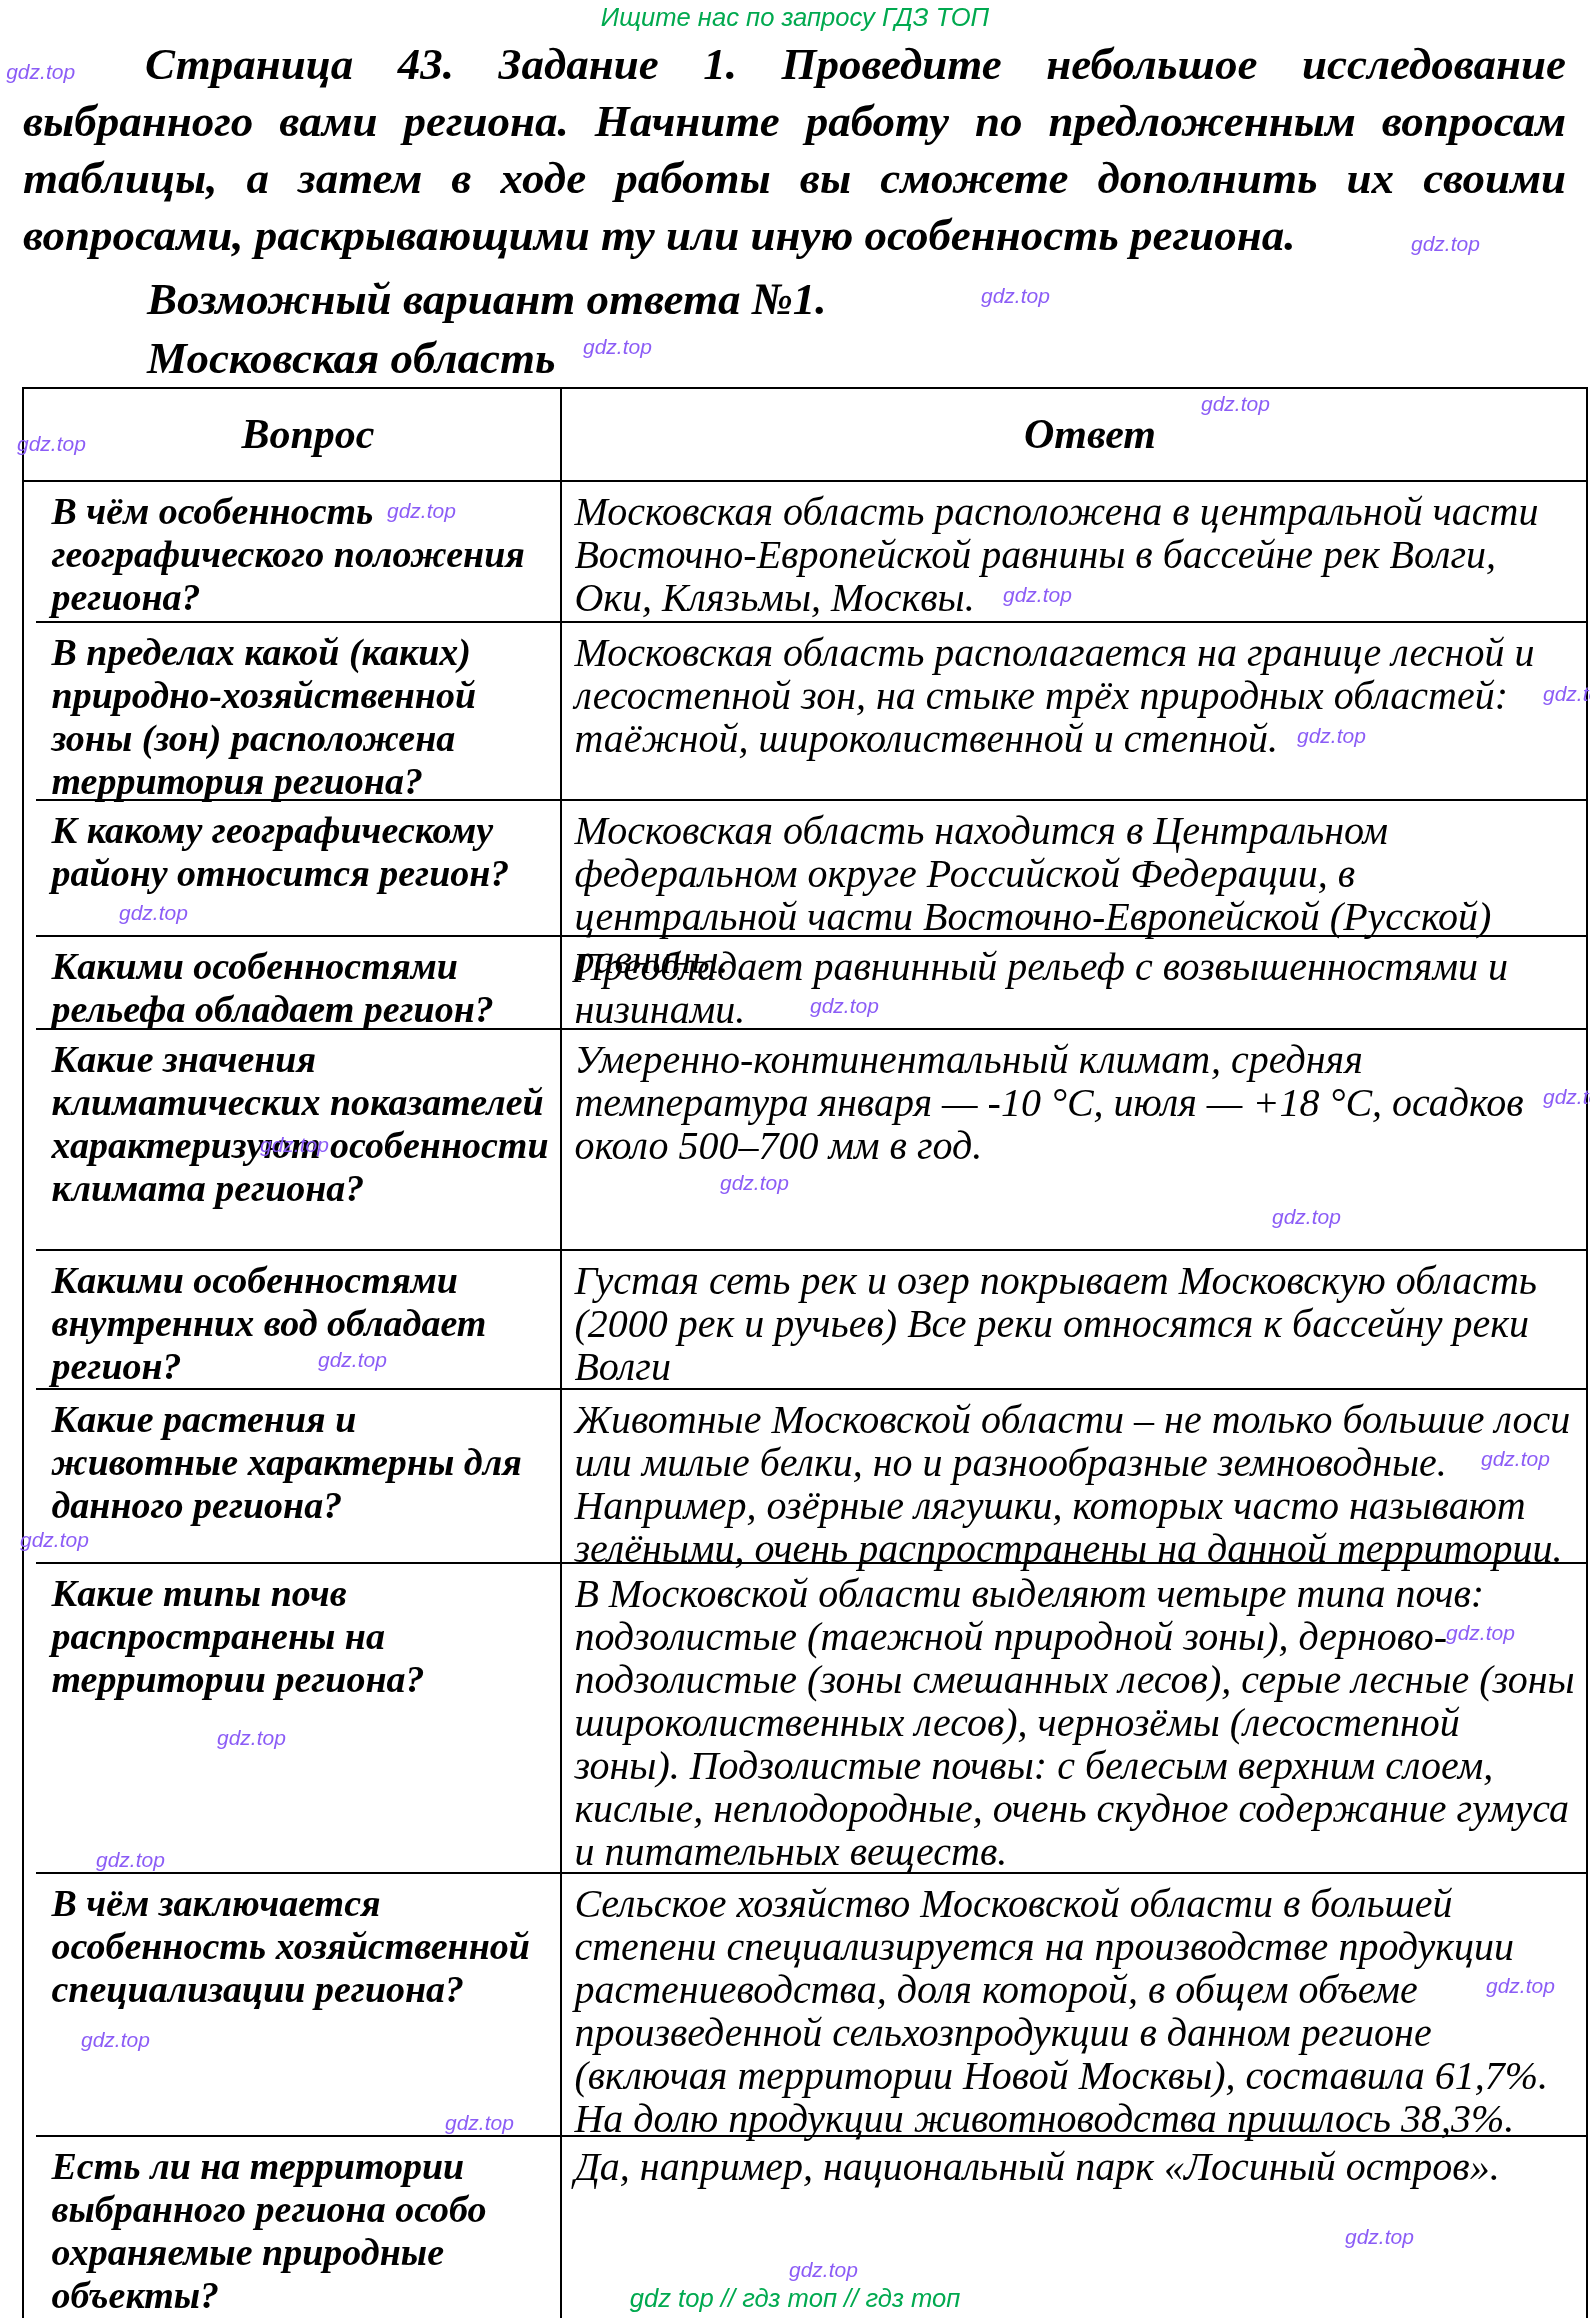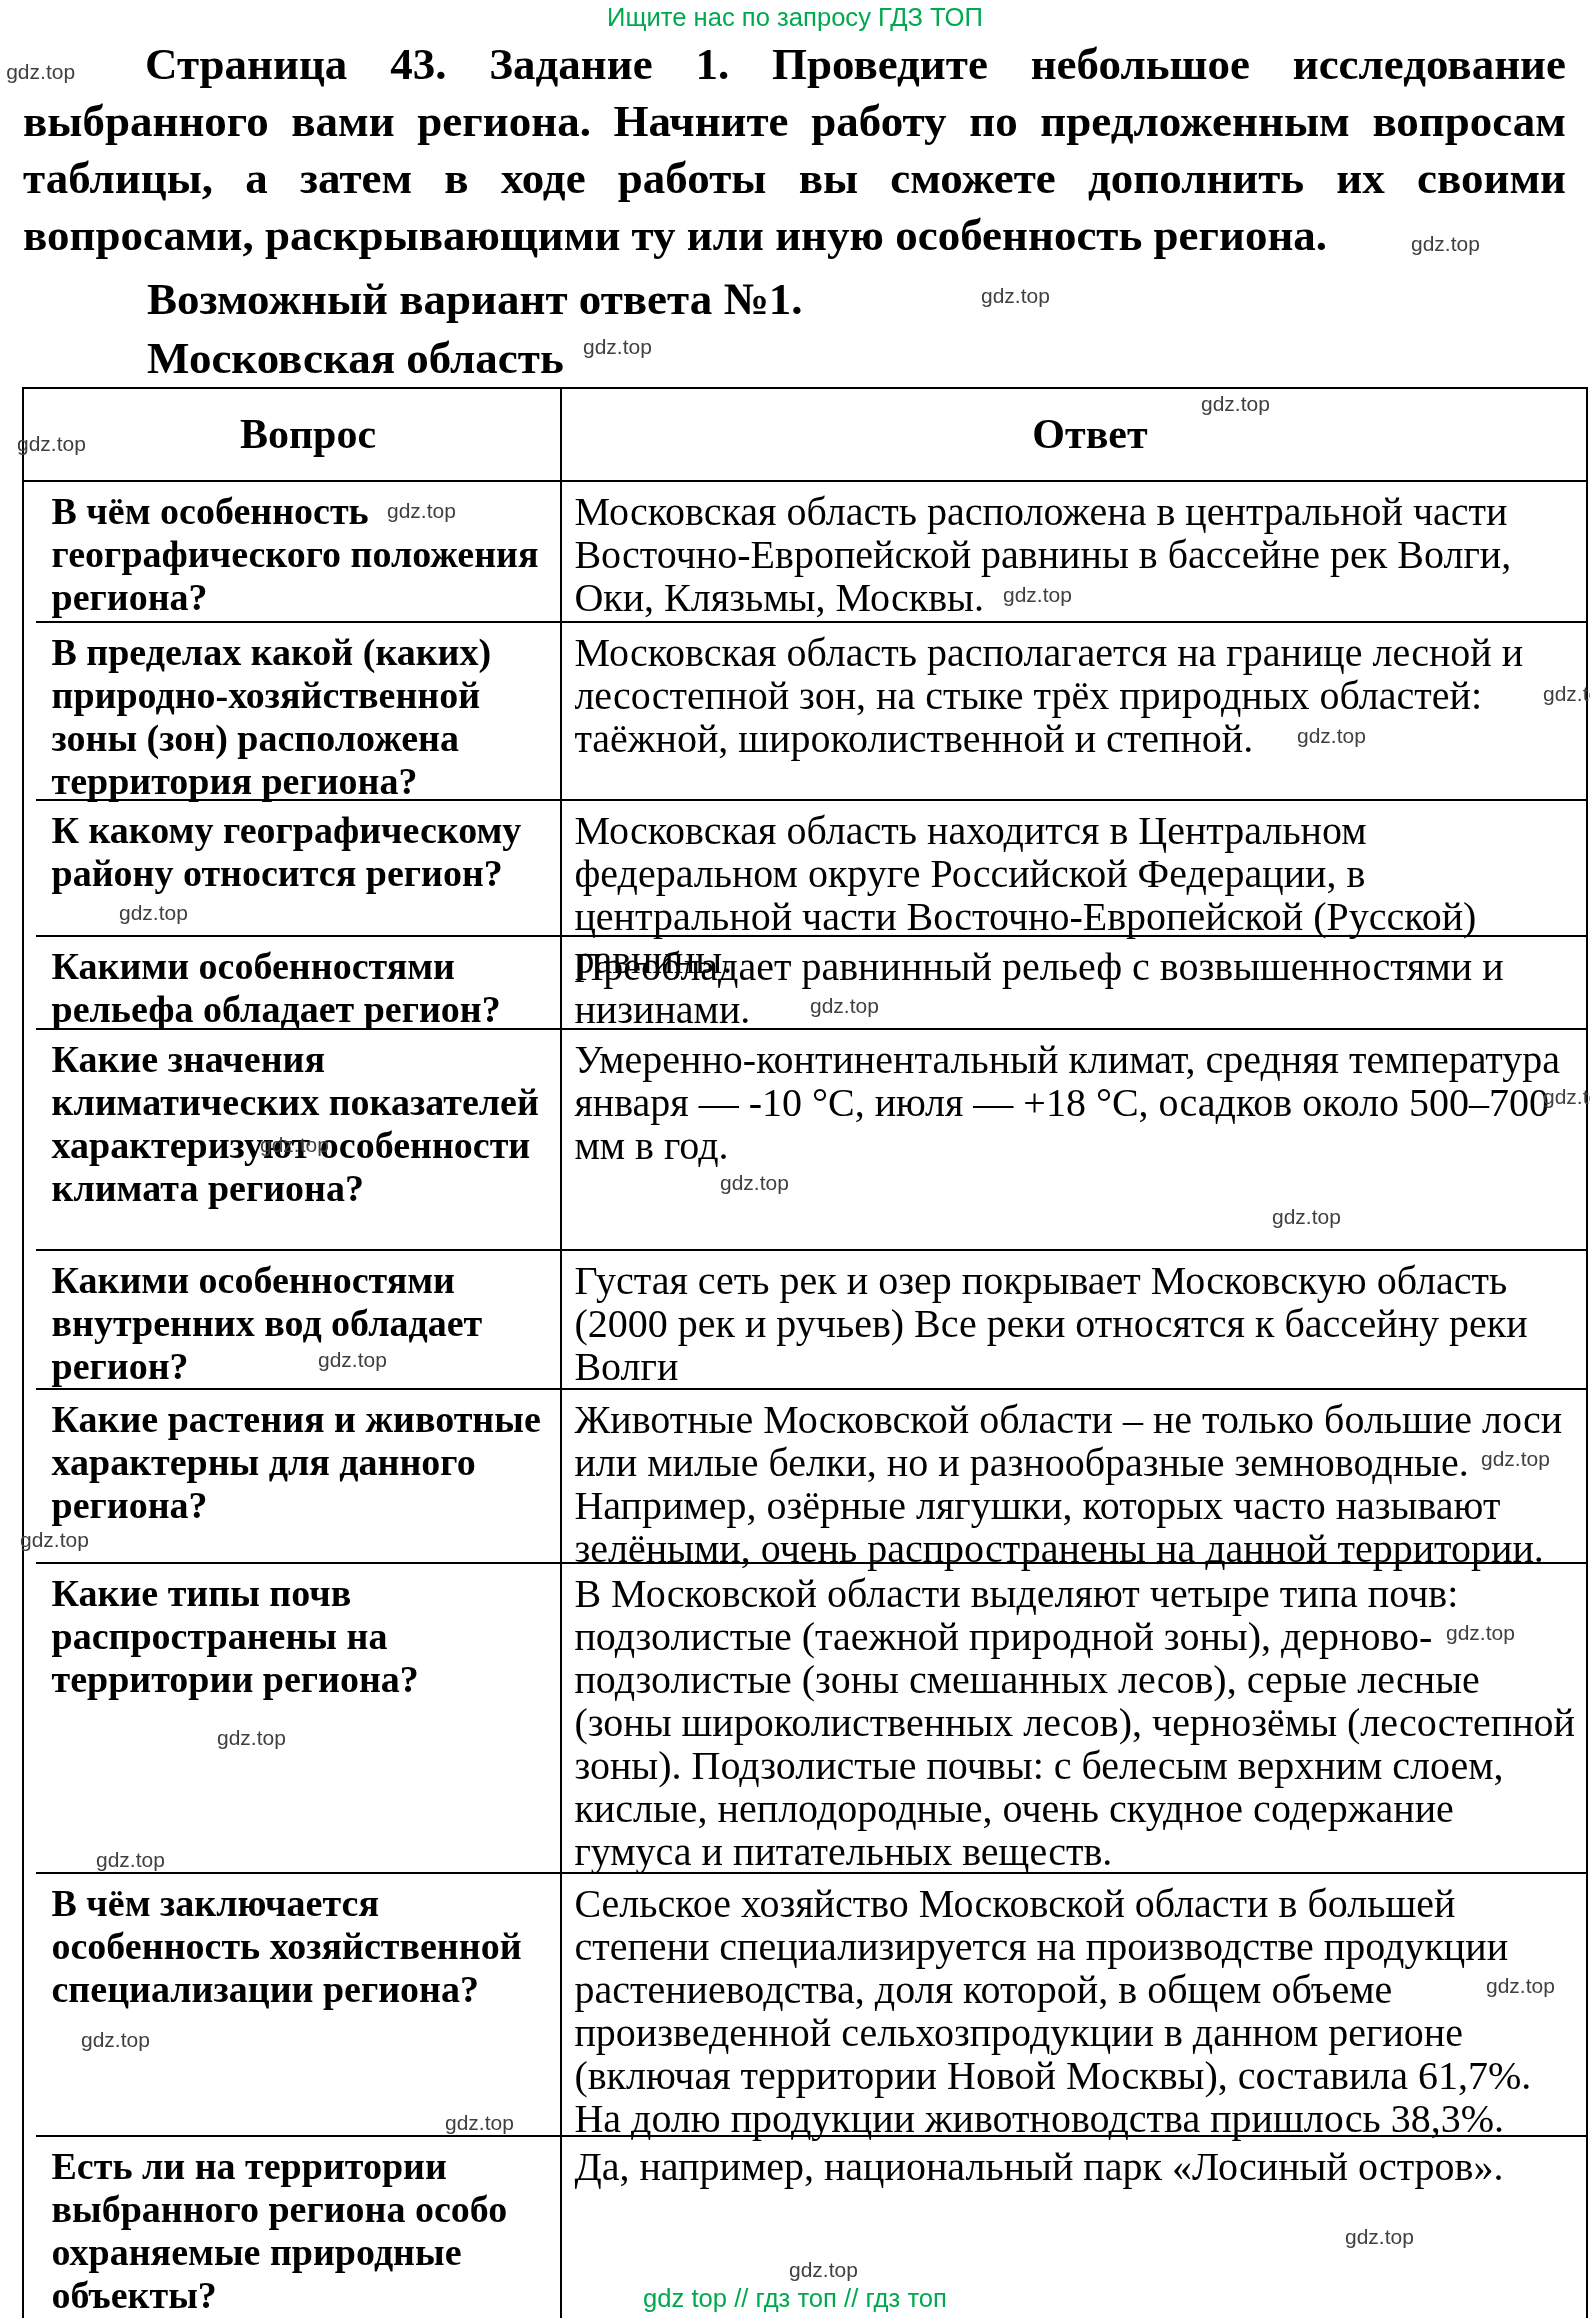--- a/index.html
+++ b/index.html
@@ -4,20 +4,21 @@
 <style>
   html,body{margin:0;padding:0;background:#ffffff;}
   .page{
     position:relative;
     width:1590px;
     height:2319px;
     overflow:hidden;
     background:#ffffff;
     color:#000000;
     font-family:"Liberation Serif",serif;
+    font-style:italic;
   }
   .banner{
     position:absolute;
     top:3.1px;left:0;width:100%;
     text-align:center;
     font-family:"Liberation Sans",sans-serif;
     font-size:25.6px;
     color:#00a94f;
   }
   .intro{
@@ -72,21 +73,21 @@
     padding:7.7px 9.3px 0 15.5px;
     margin-left:12px;
   }
   .a{
     padding:7.7px 11px 0 12.4px;
   }
   .wm{
     position:absolute;
     font-family:"Liberation Sans",sans-serif;
     font-size:21px;
-    color:#404040;
+    color:#8b5cf6;
     white-space:nowrap;
   }
   .footer{
     position:absolute;
     top:2284px;left:0;width:100%;
     text-align:center;
     font-family:"Liberation Sans",sans-serif;
     font-size:25.6px;
     color:#00a94f;
   }

